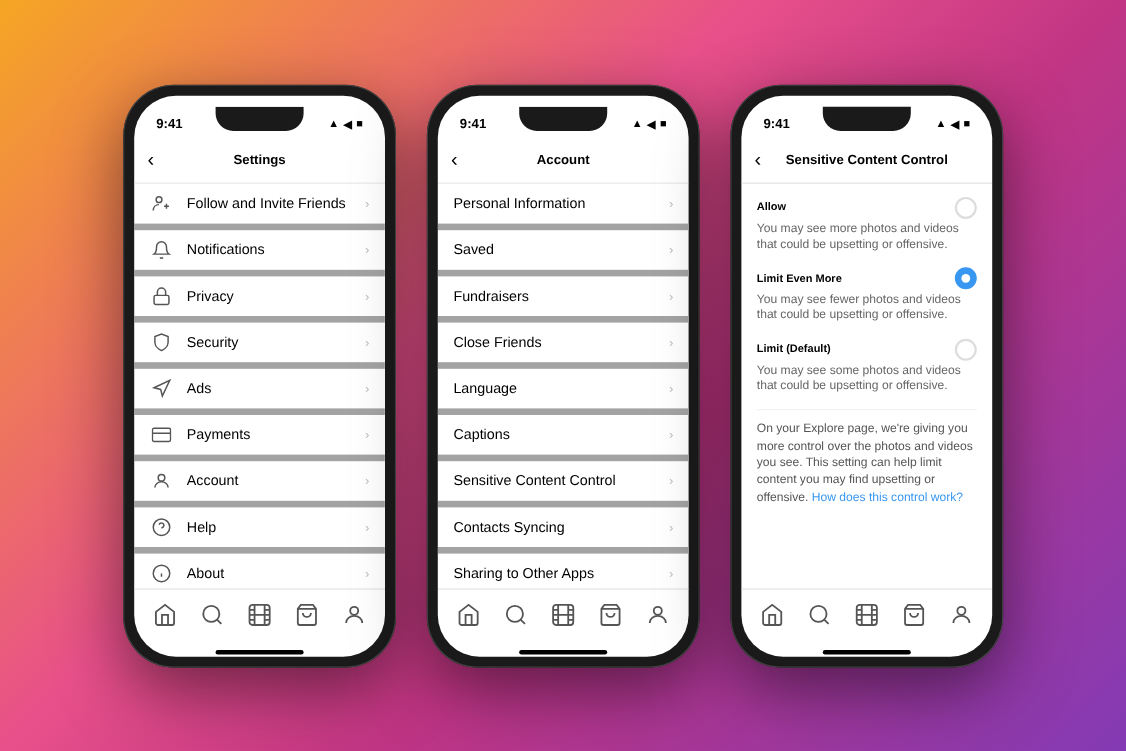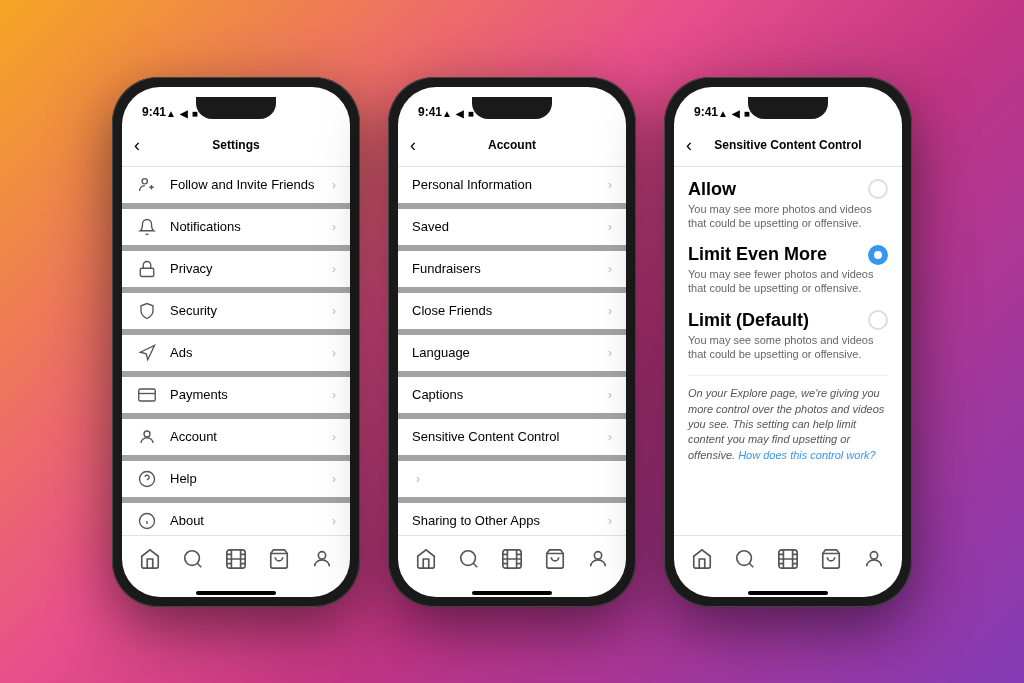--- a/index.html
+++ b/index.html
@@ -49,21 +49,21 @@
       background: #1a1a1a;
       border-radius: 0 0 16px 16px;
       z-index: 10;
     }
 
     
     .status-bar {
       height: 38px;
       display: flex;
       align-items: flex-end;
-      justify-content: flex-start;
+      justify-content: space-between;
       padding: 0 20px 6px;
       font-size: 11px;
       font-weight: 600;
       color: #000;
       flex-shrink: 0;
     }
 
     .status-time { font-size: 12px; font-weight: 700; }
 
     .status-icons {
@@ -189,21 +189,21 @@
     }
 
     .radio-row {
       display: flex;
       align-items: center;
       justify-content: space-between;
       margin-bottom: 2px;
     }
 
     .radio-label {
-      font-size: 18px;
+      font-size: 10px;
       font-weight: 700;
       color: #000;
     }
 
     .radio-circle {
       width: 20px;
       height: 20px;
       border-radius: 50%;
       border: 2px solid #ddd;
       flex-shrink: 0;
@@ -231,21 +231,20 @@
       line-height: 1.3;
     }
 
     .info-text {
       font-size: 11px;
       color: #555;
       line-height: 1.4;
       margin-top: 10px;
       padding-top: 10px;
       border-top: 1px solid #f0f0f0;
-      font-style: italic;
     }
 
     .info-link {
       color: #3897f0;
       cursor: pointer;
     }
 
     
     .svg-icon {
       width: 18px;
@@ -451,20 +450,21 @@
         </div>
         <div class="settings-item">
           <span class="settings-item-label">Captions</span>
           <span class="settings-item-chevron">›</span>
         </div>
         <div class="settings-item">
           <span class="settings-item-label">Sensitive Content Control</span>
           <span class="settings-item-chevron">›</span>
         </div>
         <div class="settings-item">
+          <span class="settings-item-label">Contacts Syncing</span>
           <span class="settings-item-chevron">›</span>
         </div>
         <div class="settings-item">
           <span class="settings-item-label">Sharing to Other Apps</span>
           <span class="settings-item-chevron">›</span>
         </div>
 
       </div>
     </div>
     <div class="tab-bar">

